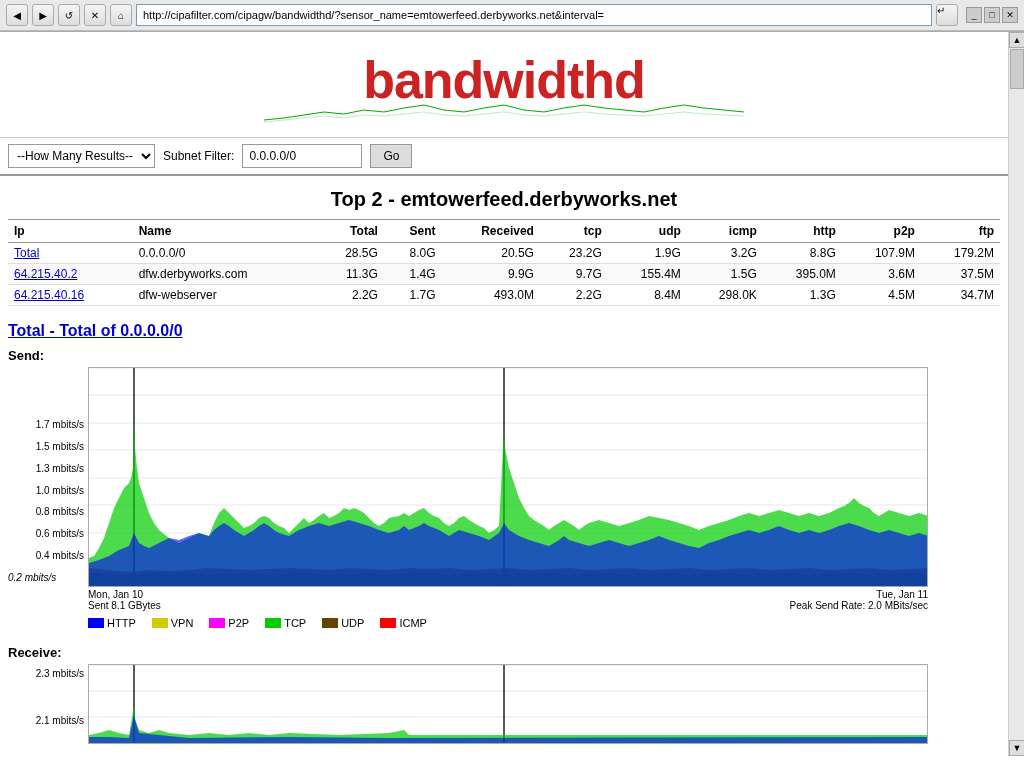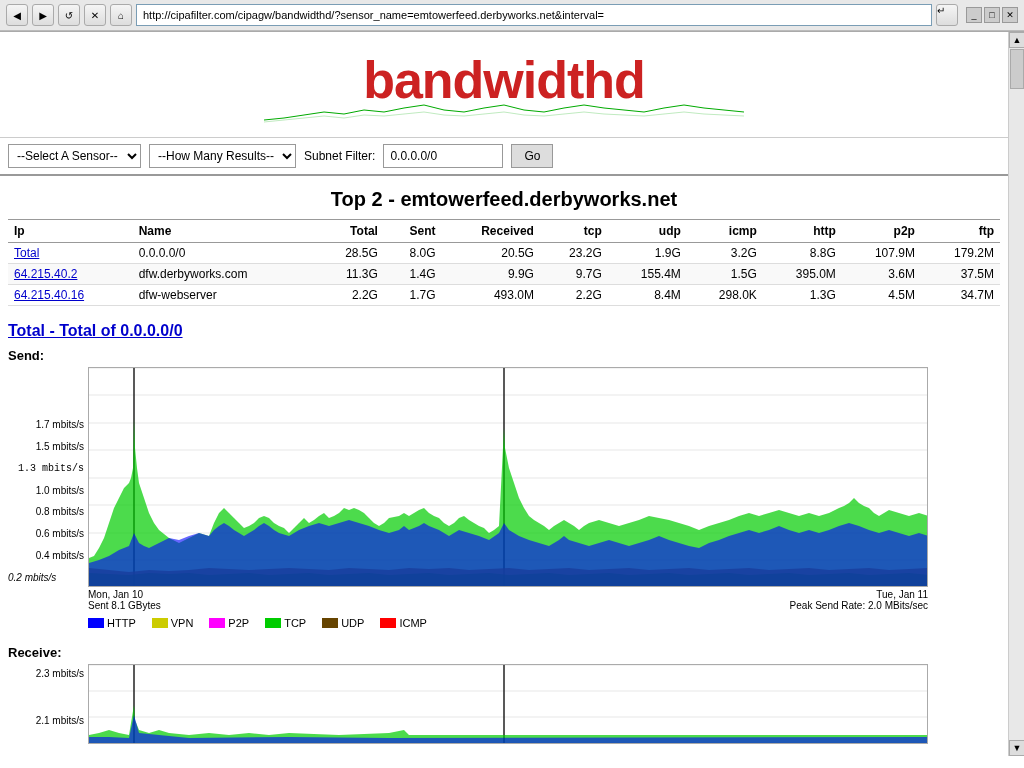--- a/index.html
+++ b/index.html
@@ -125,21 +125,20 @@
           <polyline points="0,80 20,78 40,75 60,72 80,74 100,70 120,72 140,68 160,65 180,70 200,72 220,68 240,65 260,70 280,72 300,68 320,65 340,68 360,70 380,72 400,68 420,65 440,68 460,70 480,72" fill="none" stroke="#00aa00" stroke-width="1"></polyline>
           <polyline points="0,82 20,80 40,78 60,76 80,78 100,75 120,76 140,74 160,72 180,75 200,76 220,74 240,72 260,75 280,76 300,74 320,72 340,74 360,75 380,76 400,74 420,72 440,74 460,75 480,76" fill="none" stroke="#00aa00" stroke-width="0.5" opacity="0.5"></polyline>
         </svg>
         <div class="banner-title">
           <span>bandwidth</span><span style="color:#cc2222;">d</span>
         </div>
       </div>
     </div>
 
     <div class="controls-bar">
-      <select><option>--Select A Sensor--</option></select>
       <select><option>--How Many Results--</option></select>
       <label>Subnet Filter:</label>
       <input type="text" style="width: 120px;" value="0.0.0.0/0">
       <button class="go-btn">Go</button>
     </div>
 
     <div class="main-content">
 
       <div class="page-title">Top 2 - emtowerfeed.derbyworks.net</div>
 
@@ -204,21 +203,21 @@
 
       <div class="section-title">Total - Total of 0.0.0.0/0</div>
 
       <div class="graph-section">
         <div class="graph-label">Send:</div>
         <div style="display:flex; position:relative;">
 
           <div style="width:80px; display:flex; flex-direction:column; justify-content:space-between; padding:4px 0; height:220px;">
             <span style="font-size:10px; text-align:right; padding-right:4px;margin-top:48px;">1.7 mbits/s</span>
             <span style="font-size:10px; text-align:right; padding-right:4px;">1.5 mbits/s</span>
-            <span style="font-size:10px; text-align:right; padding-right:4px;font-family:Liberation Mono, monospace;">1.3 mbits/s</span>
+            <span style="font-size:10px; text-align:right; padding-right:4px;">1.3 mbits/s</span>
             <span style="font-size:10px; text-align:right; padding-right:4px;">1.0 mbits/s</span>
             <span style="font-size:10px; text-align:right; padding-right:4px;">0.8 mbits/s</span>
             <span style="font-size:10px; text-align:right; padding-right:4px;">0.6 mbits/s</span>
             <span style="font-size:10px; text-align:right; padding-right:4px;">0.4 mbits/s</span>
             <span style="font-size:10px; text-align:left; padding-right:4px;font-style:italic;">0.2 mbits/s</span>
           </div>
 
           <svg width="840" height="220" style="border:1px solid #aaa; background:#fff;">
 
             <line x1="0" y1="0" x2="840" y2="0" stroke="#ccc" stroke-width="0.5"></line>

